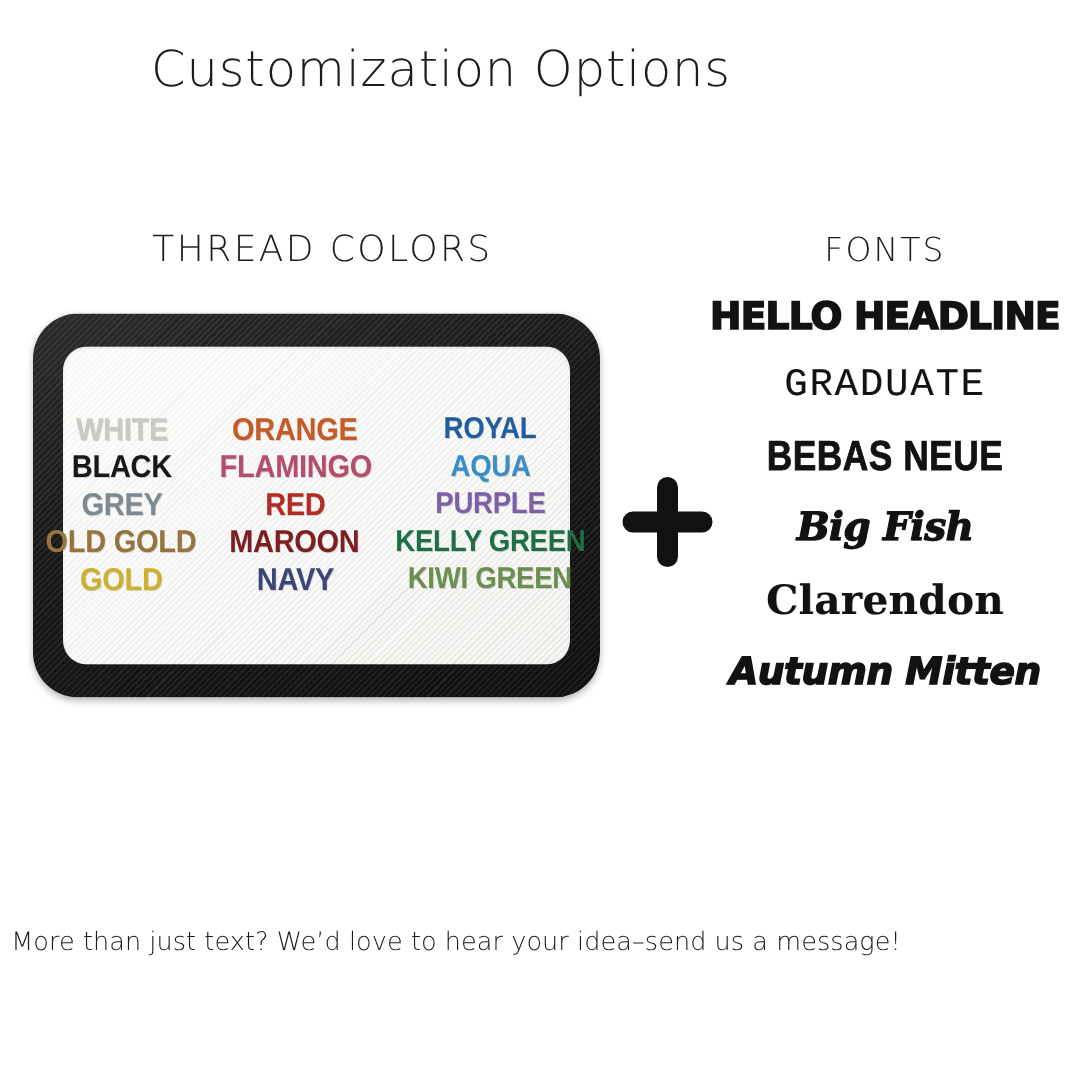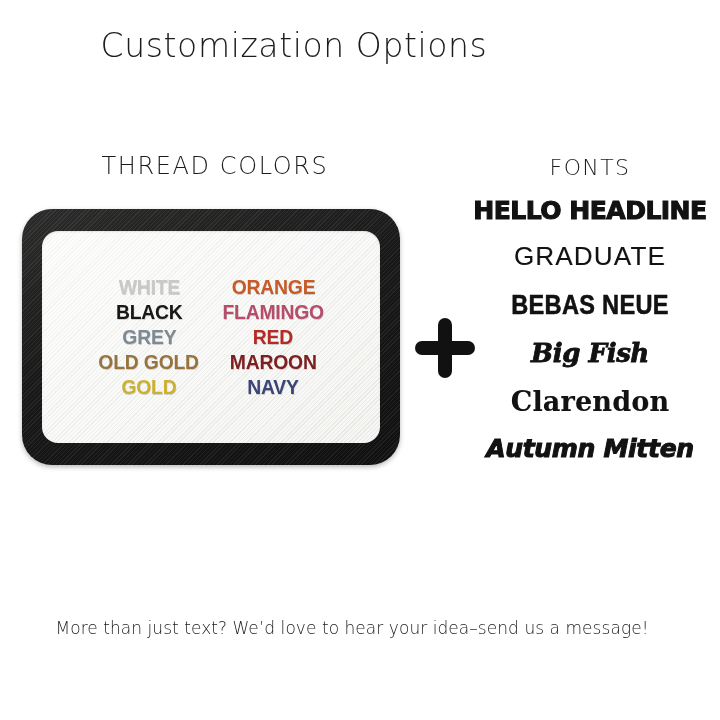--- a/index.html
+++ b/index.html
@@ -159,21 +159,21 @@
   .fs-hello {
     font-family: "DejaVu Sans", sans-serif;
     font-weight: 700;
     font-size: 25px;
     letter-spacing: -0.5px;
     text-transform: uppercase;
     -webkit-text-stroke: 1.1px #121212;
     margin-bottom: 16px;
   }
   .fs-graduate {
-    font-family: Liberation Sans, sans-serif;
+    font-family: Liberation Mono, monospace;
     font-weight: 400;
     font-size: 26px;
     letter-spacing: 1.2px;
     text-transform: uppercase;
     margin-bottom: 17px;
   }
   .fs-wisely {
     font-family: "DejaVu Sans", sans-serif;
     font-style: italic;
     font-weight: 400;
@@ -222,21 +222,20 @@
     position: absolute;
     left: 0;
     top: 618px;
     width: 608px;
     text-align: center;
     font-family: "DejaVu Sans", sans-serif;
     font-weight: 300;
     font-size: 17px;
     letter-spacing: 0.05px;
     color: #1c1c1c;
-    margin-left: 48px;
   }
 </style>
 </head>
 <body style="background: rgb(255, 255, 255);">
 
 <div id="page-title">Customization Options</div>
 
 <div id="heading-thread" class="section-heading">THREAD COLORS</div>
 
 <div id="patch">
@@ -249,20 +248,27 @@
           <div class="color-name" style="color: rgb(150, 115, 63);">OLD GOLD</div>
           <div class="color-name" style="color: rgb(204, 176, 46);">GOLD</div>
         </div>
       <div class="color-column" id="col-1">
           <div class="color-name" style="color: rgb(200, 90, 38);">ORANGE</div>
           <div class="color-name" style="color: rgb(183, 76, 109);">FLAMINGO</div>
           <div class="color-name" style="color: rgb(181, 42, 36);">RED</div>
           <div class="color-name" style="color: rgb(125, 31, 32);">MAROON</div>
           <div class="color-name" style="color: rgb(60, 70, 118);">NAVY</div>
         </div>
+      <div class="color-column" id="col-2">
+          <div class="color-name" style="color: rgb(31, 93, 158);">ROYAL</div>
+          <div class="color-name" style="color: rgb(58, 142, 199);">AQUA</div>
+          <div class="color-name" style="color: rgb(125, 95, 168);">PURPLE</div>
+          <div class="color-name" style="color: rgb(29, 112, 69);">KELLY GREEN</div>
+          <div class="color-name" style="color: rgb(107, 143, 78);">KIWI GREEN</div>
+        </div>
     </div>
   </div>
 </div>
 
 <div id="plus-sign">
   <div class="bar-h" style="background: rgb(17, 17, 17);"></div>
   <div class="bar-v" style="background: rgb(17, 17, 17);"></div>
 </div>
 
 <div id="heading-fonts" class="section-heading">FONTS</div>

